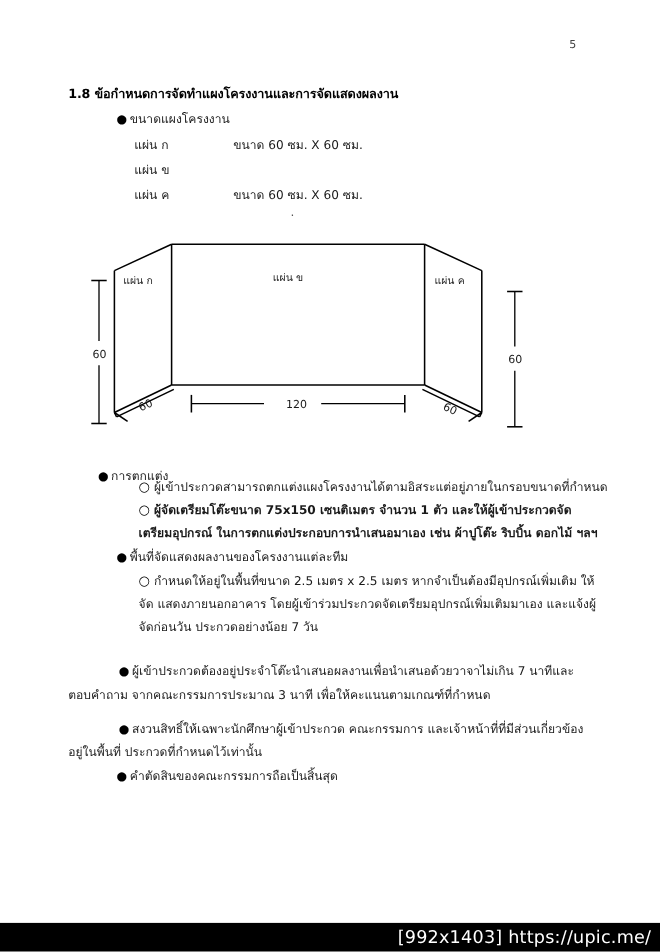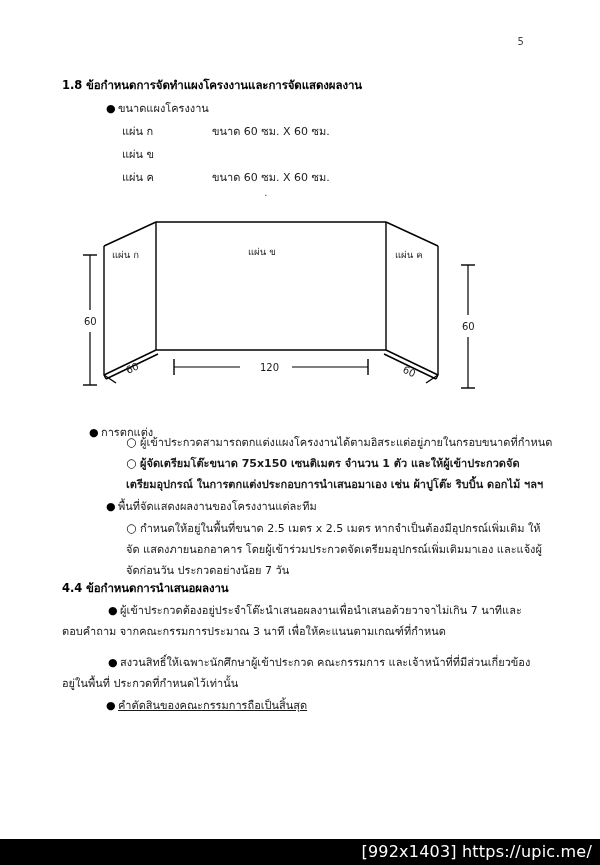--- a/index.html
+++ b/index.html
@@ -223,30 +223,29 @@
   </div>
 
   <div class="line" style="left:106px; top:497px;">
     <span class="bullet-dot">●</span><span>พื้นที่จัดแสดงผลงานของโครงงานแต่ละทีม</span>
   </div>
 
   <div class="para" style="left:126px; top:518px; width:418px;">
     <span class="bullet-ring">○</span><span>กำหนดให้อยู่ในพื้นที่ขนาด 2.5 เมตร x 2.5 เมตร หากจำเป็นต้องมีอุปกรณ์เพิ่มเติม ให้จัด แสดงภายนอกอาคาร โดยผู้เข้าร่วมประกวดจัดเตรียมอุปกรณ์เพิ่มเติมมาเอง และแจ้งผู้จัดก่อนวัน ประกวดอย่างน้อย 7 วัน</span>
   </div>
 
-  <div class="heading" style="left:62px; top:579px;">4.4 ข้อกำหนดการนำเสนอผลงาน</div>
 
   <div class="para" style="left:62px; top:600px; width:478px;">
     <span style="display:inline-block; width:46px;"></span><span class="bullet-dot">●</span><span>ผู้เข้าประกวดต้องอยู่ประจำโต๊ะนำเสนอผลงานเพื่อนำเสนอด้วยวาจาไม่เกิน  7  นาทีและตอบคำถาม จากคณะกรรมการประมาณ  3  นาที เพื่อให้คะแนนตามเกณฑ์ที่กำหนด</span>
   </div>
 
   <div class="para" style="left:62px; top:652px; width:478px;">
     <span style="display:inline-block; width:46px;"></span><span class="bullet-dot">●</span><span>สงวนสิทธิ์ให้เฉพาะนักศึกษาผู้เข้าประกวด คณะกรรมการ และเจ้าหน้าที่ที่มีส่วนเกี่ยวข้องอยู่ในพื้นที่ ประกวดที่กำหนดไว้เท่านั้น</span>
   </div>
 
-  <div class="para" style="left:106px; top:695px; width:430px;text-decoration:underline;">
+  <div class="para" style="left:106px; top:695px; width:430px;">
     <span class="bullet-dot">●</span><span>คำตัดสินของคณะกรรมการถือเป็นสิ้นสุด</span>
   </div>
 
   <div class="footer-bar"></div>
   <div class="footer-text">[992x1403] https://upic.me/</div>
 
 </div>
 
 </body></html>

